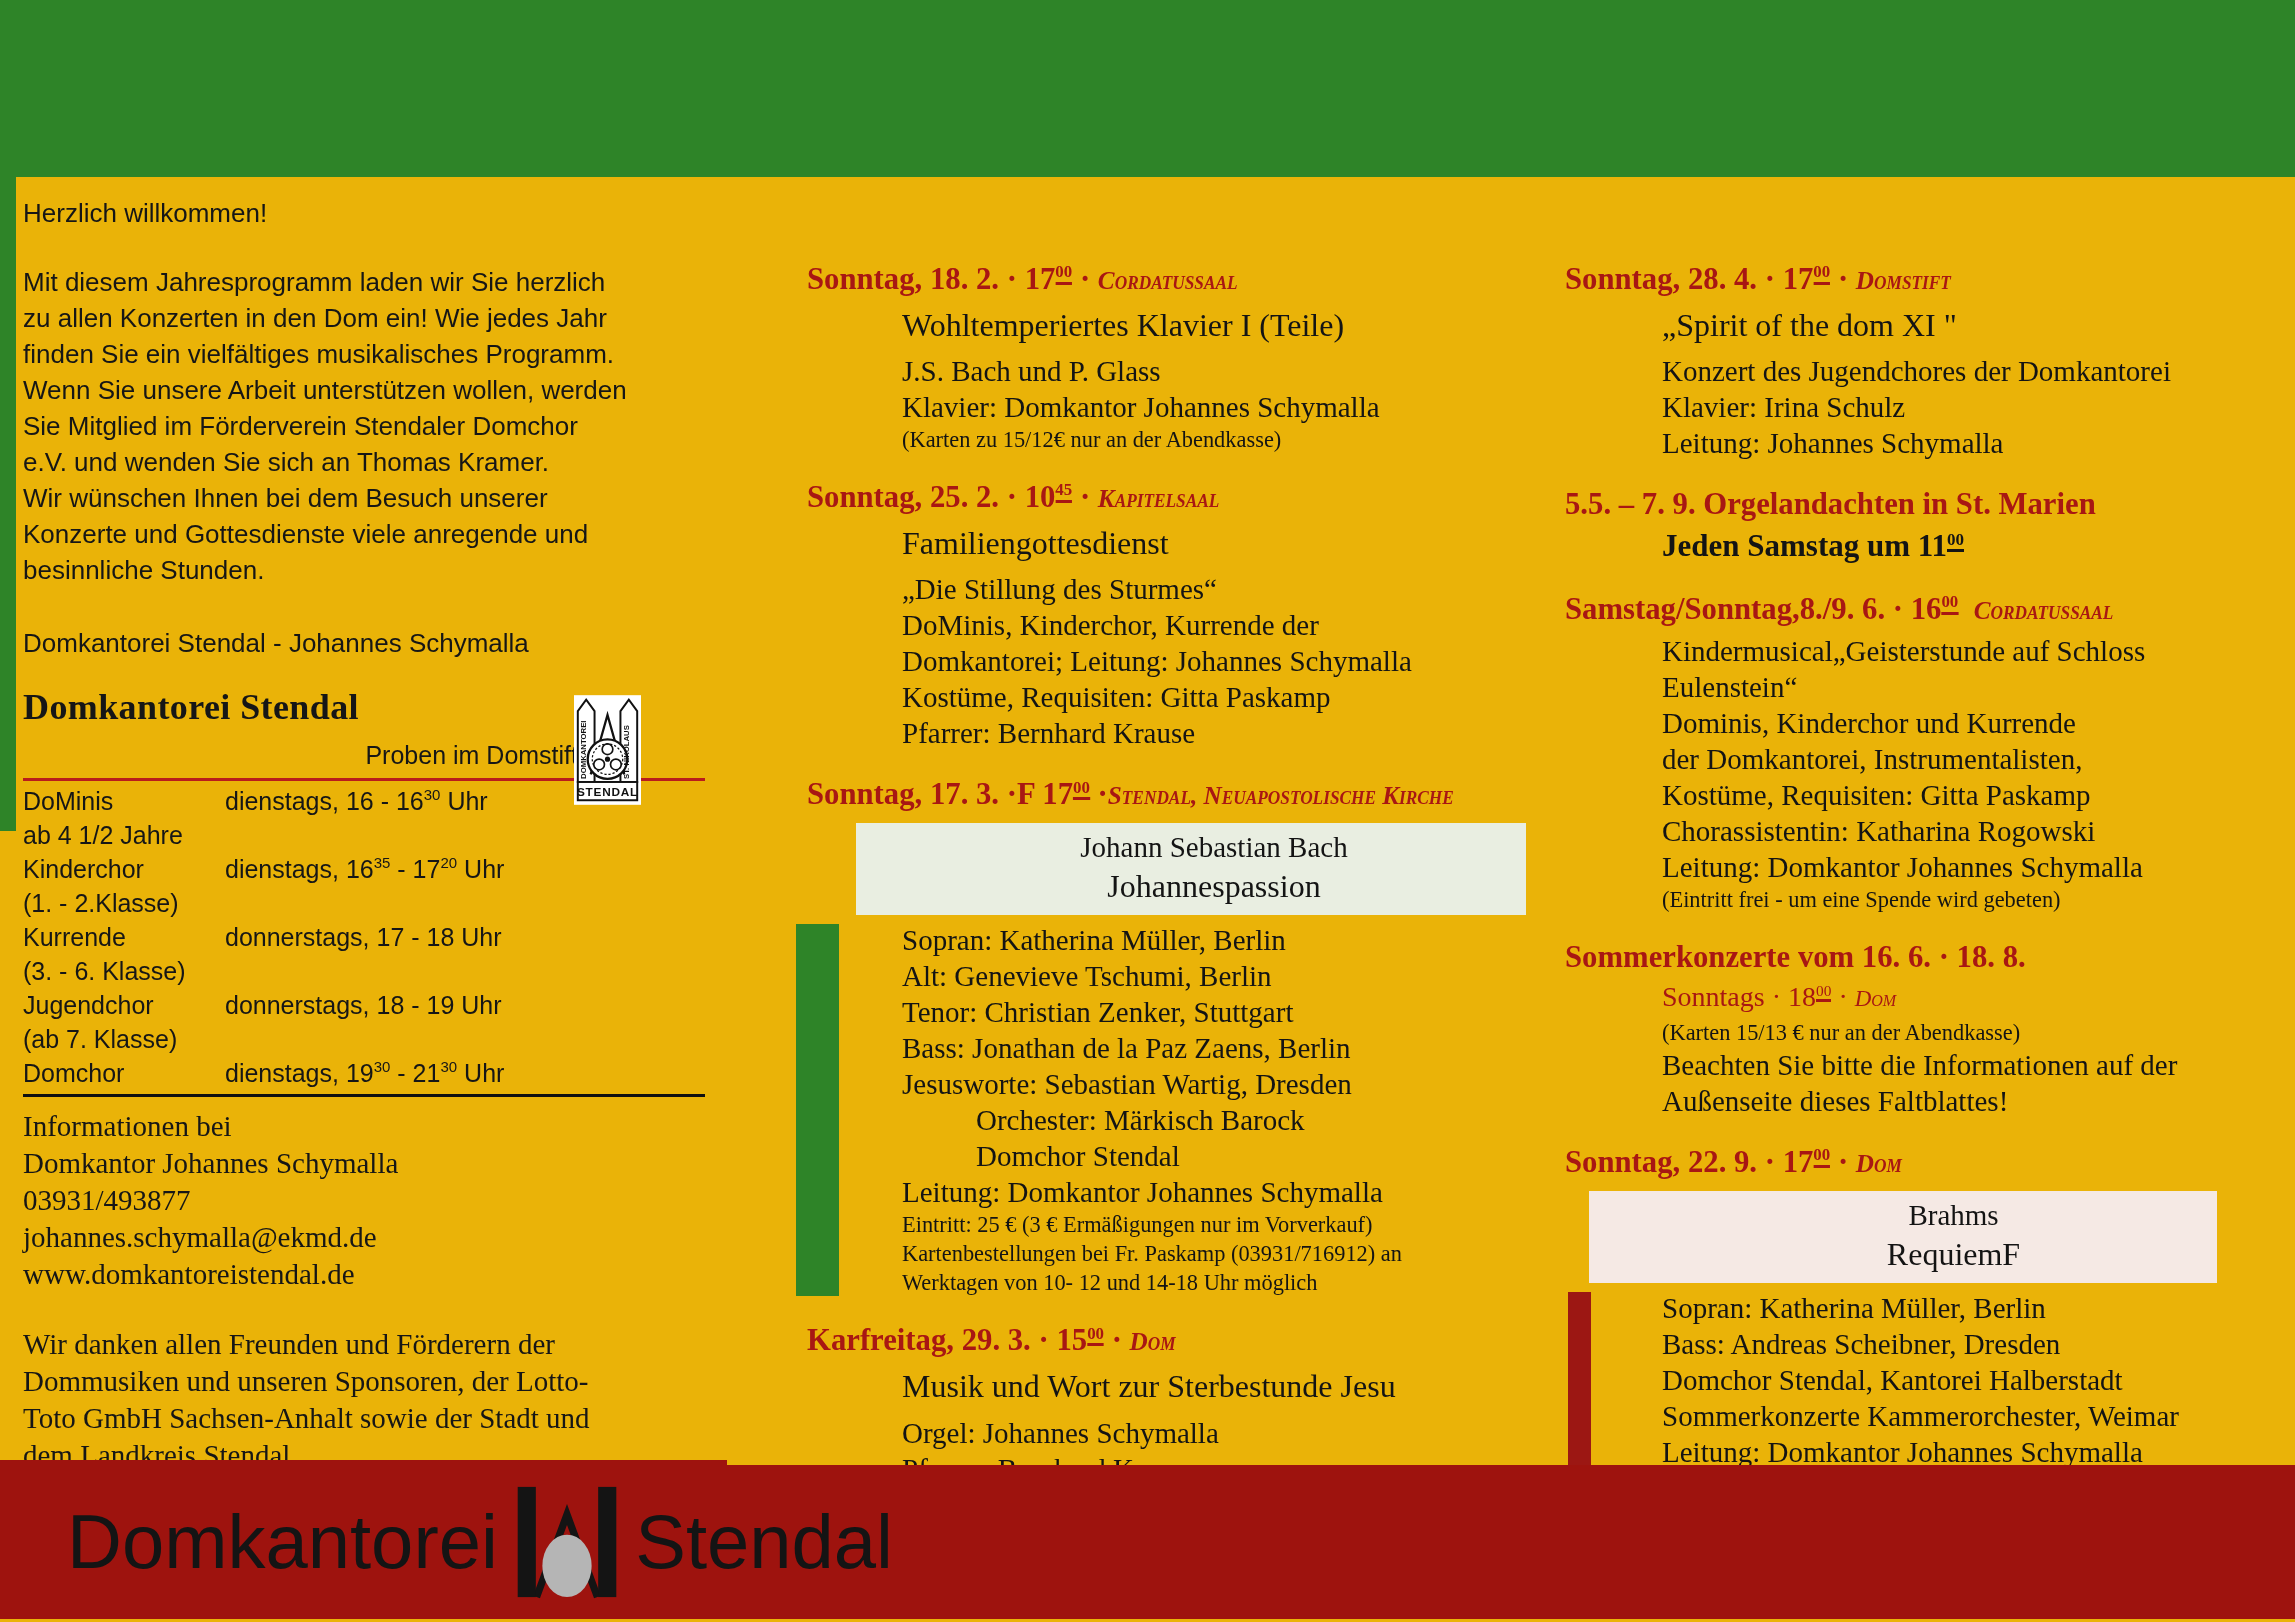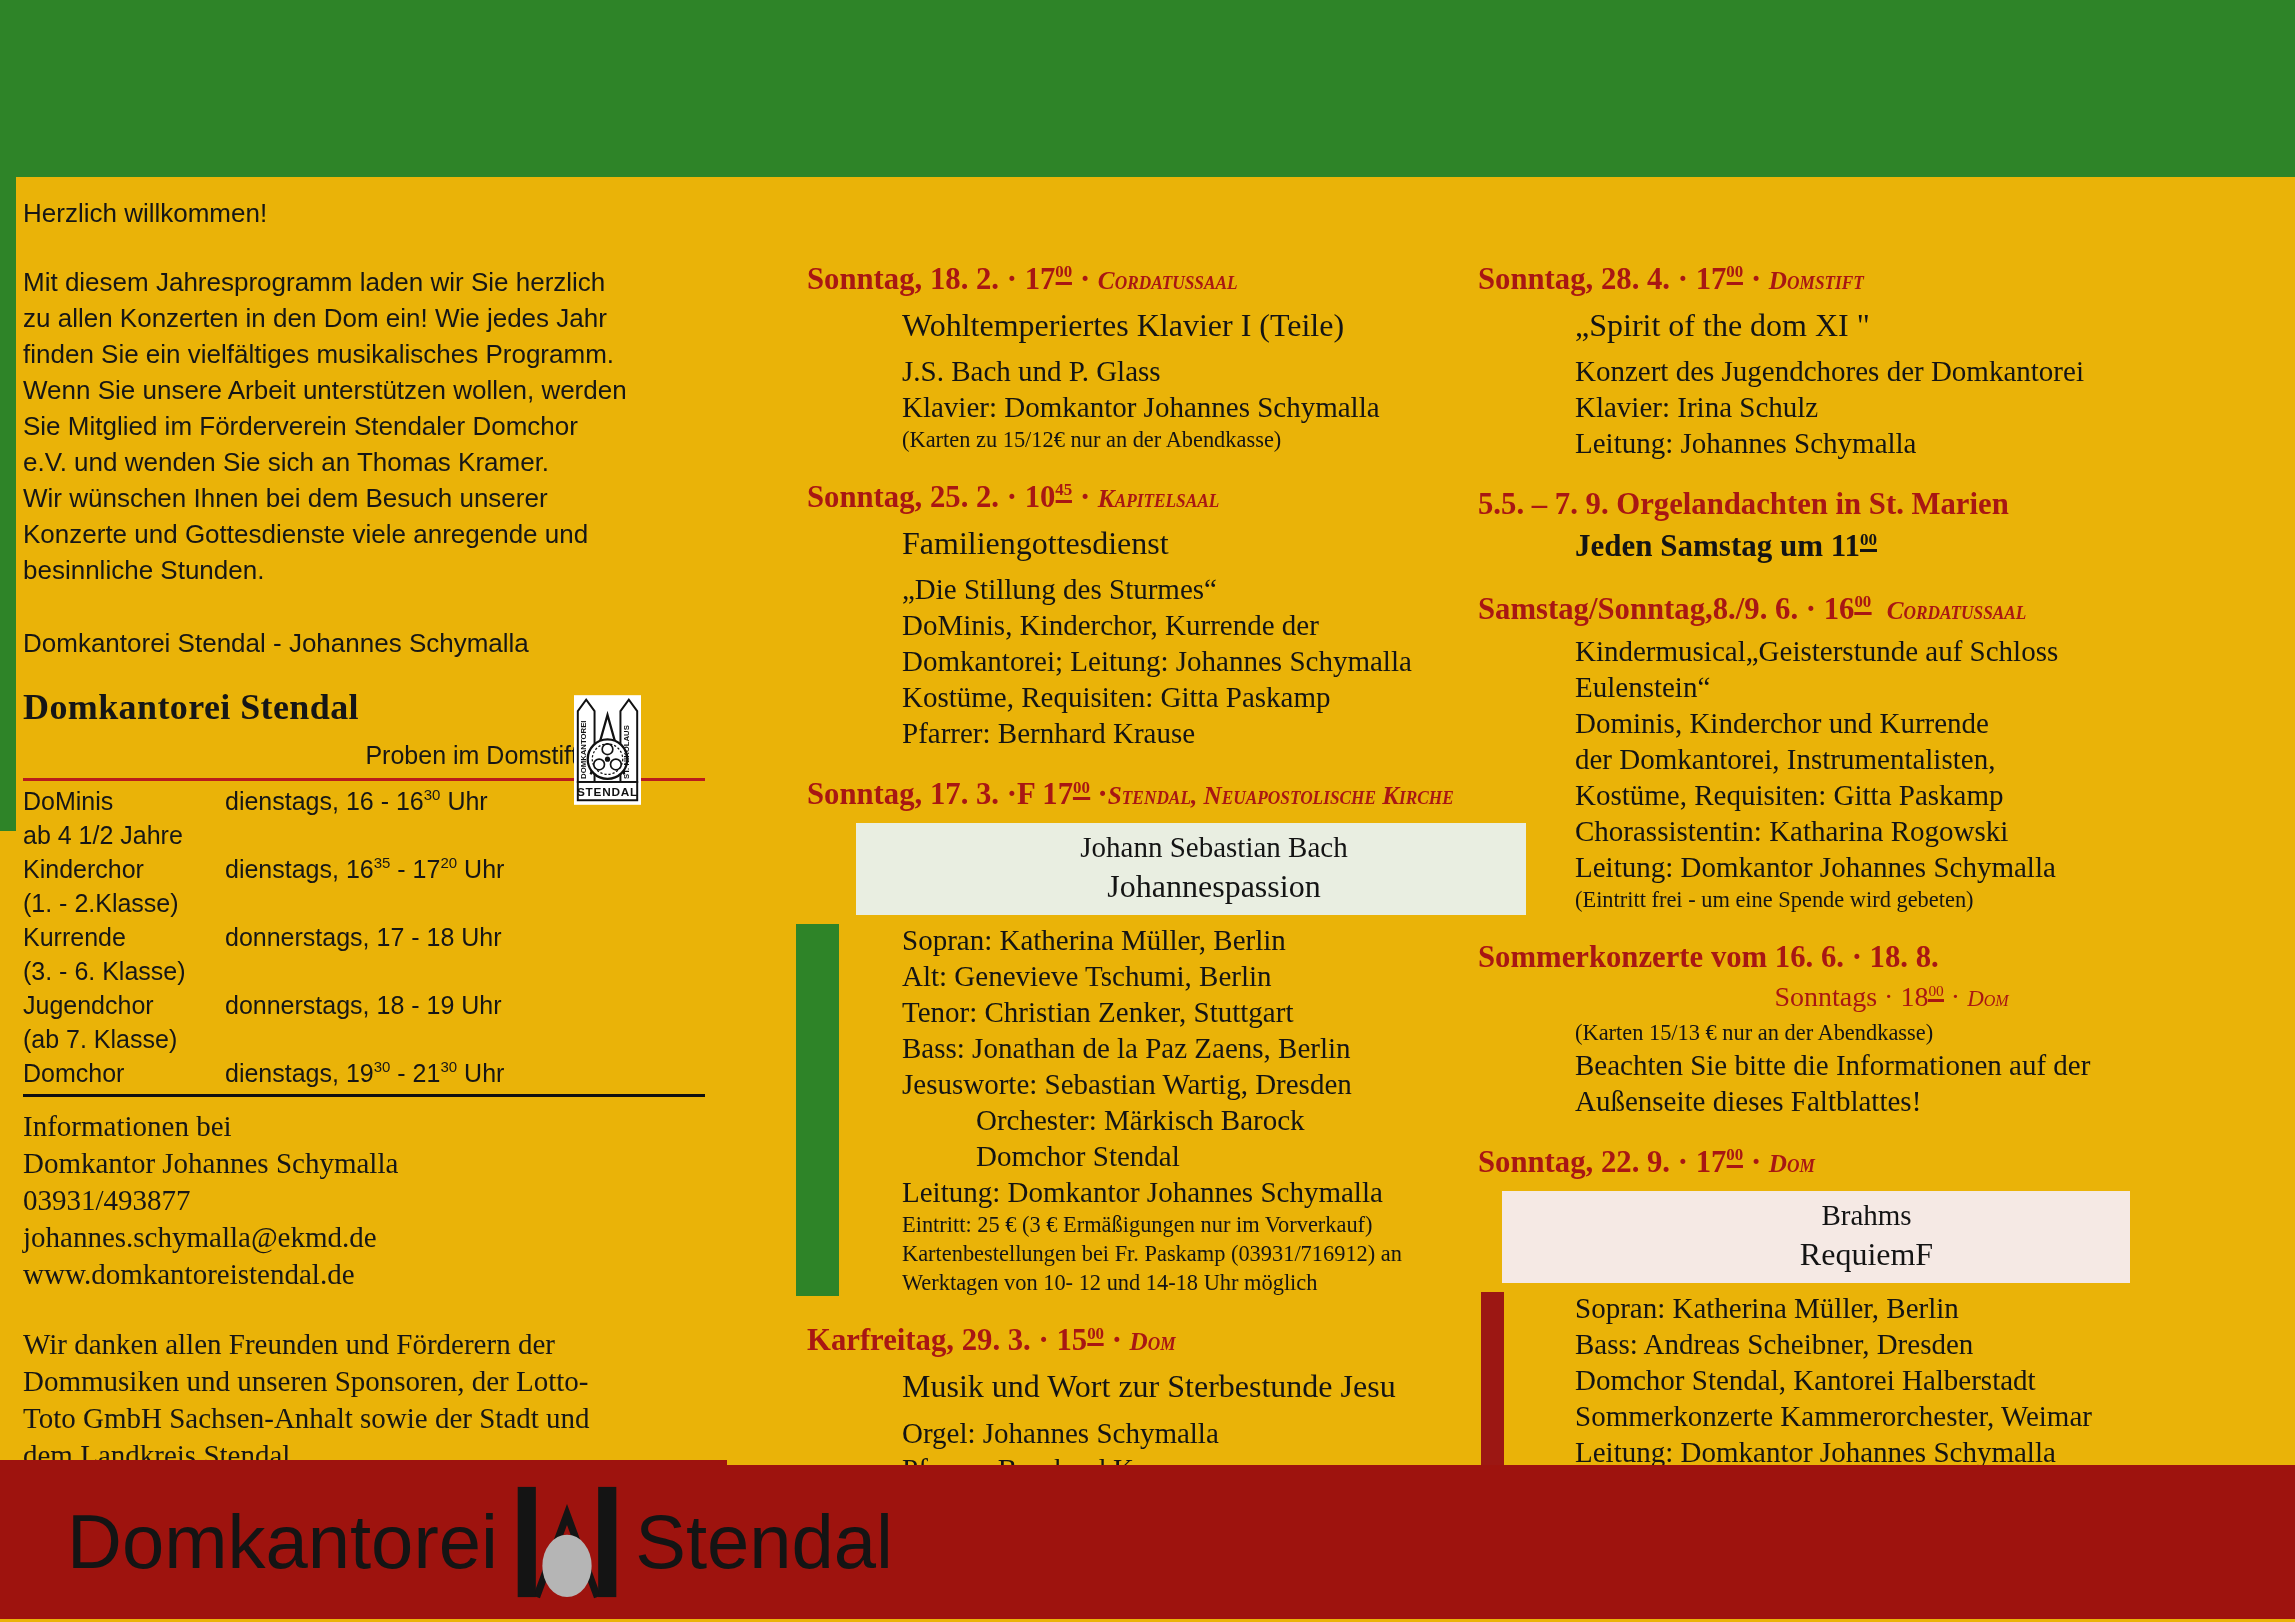--- a/index.html
+++ b/index.html
@@ -8,21 +8,21 @@
   
   .band-top{position:absolute;left:0;top:0;width:2295px;height:177px;background:var(--green);}
   .strip-left{position:absolute;left:0;top:177px;width:16px;height:654px;background:var(--green);}
   .footer{position:absolute;left:0;top:1465px;width:2295px;height:154px;background:var(--footerred);display:flex;align-items:center;}
   .footer-step{position:absolute;left:0;top:1460px;width:727px;height:6px;background:var(--footerred);}
 
   
   .col{position:absolute;top:177px;}
   .col-left{left:23px;width:749px;font-family:"Liberation Sans",sans-serif;font-size:26px;line-height:36px;}
   .col-mid{left:807px;width:724px;}
-  .col-right{left:1478px;width:730px;}
+  .col-right{left:1565px;width:730px;}
 
   
   .welcome{margin-top:18px;}
   .intro{margin-top:33px;}
   .signature{margin-top:37px;}
   .section-title{font-family:"Liberation Serif",serif;font-weight:bold;font-size:36px;line-height:41px;margin-top:26px;letter-spacing:0.4px;}
   .proben{margin-top:9px;width:555px;text-align:right;font-size:25px;}
   .schedule{margin-top:4.6px;width:682px;border-top:3px solid #b91c1c;border-bottom:3px solid #101010;padding:3px 0 4.6px;font-size:25px;line-height:34px;}
   .trow{display:flex;}
   .tname{width:202px;flex:none;}
@@ -36,21 +36,21 @@
   .heading{color:var(--red);font-weight:bold;font-size:32px;line-height:44px;white-space:nowrap;transform:scaleX(.96);transform-origin:0 60%;}
   .venue{font-style:italic;font-variant:small-caps;font-size:.82em;}
   .sup{display:inline-block;vertical-align:super;font-size:55%;line-height:1;border-bottom:3px solid currentColor;padding-bottom:0.8px;}
   .tsup{display:inline-block;vertical-align:super;font-size:60%;line-height:1;}
 
   .line{font-size:29px;line-height:36px;padding-left:95px;white-space:nowrap;color:#141414;}
   .col-right .line{padding-left:97px;}
   .line.title{font-size:32px;line-height:41px;font-weight:normal;margin:1.5px 0 7.6px;}
   .line.small{font-size:22.4px;line-height:29px;}
   .line.boldsub{font-size:31px;line-height:41px;font-weight:bold;}
-  .line.redsub{color:var(--red);font-size:28px;line-height:38px;text-align:center;}
+  .line.redsub{color:var(--red);font-size:28px;line-height:38px;}
   .col-mid .line.indent{padding-left:169px;}
 
   .hlbox{margin:4.6px 0 6px 49px;width:670px;padding:6px 0 7.6px 46px;box-sizing:border-box;text-align:center;}
   .hlbox .line{padding-left:0 !important;}
   .hlbox .line.title{margin-bottom:0;}
   .col-right .hlbox{margin-left:24px;width:628px;padding-left:101px;}
   .hlbox.green{background:var(--boxgreen);}
   .hlbox.pink{background:var(--boxpink);}
 
   .barwrap{position:relative;margin-top:7.6px;}

